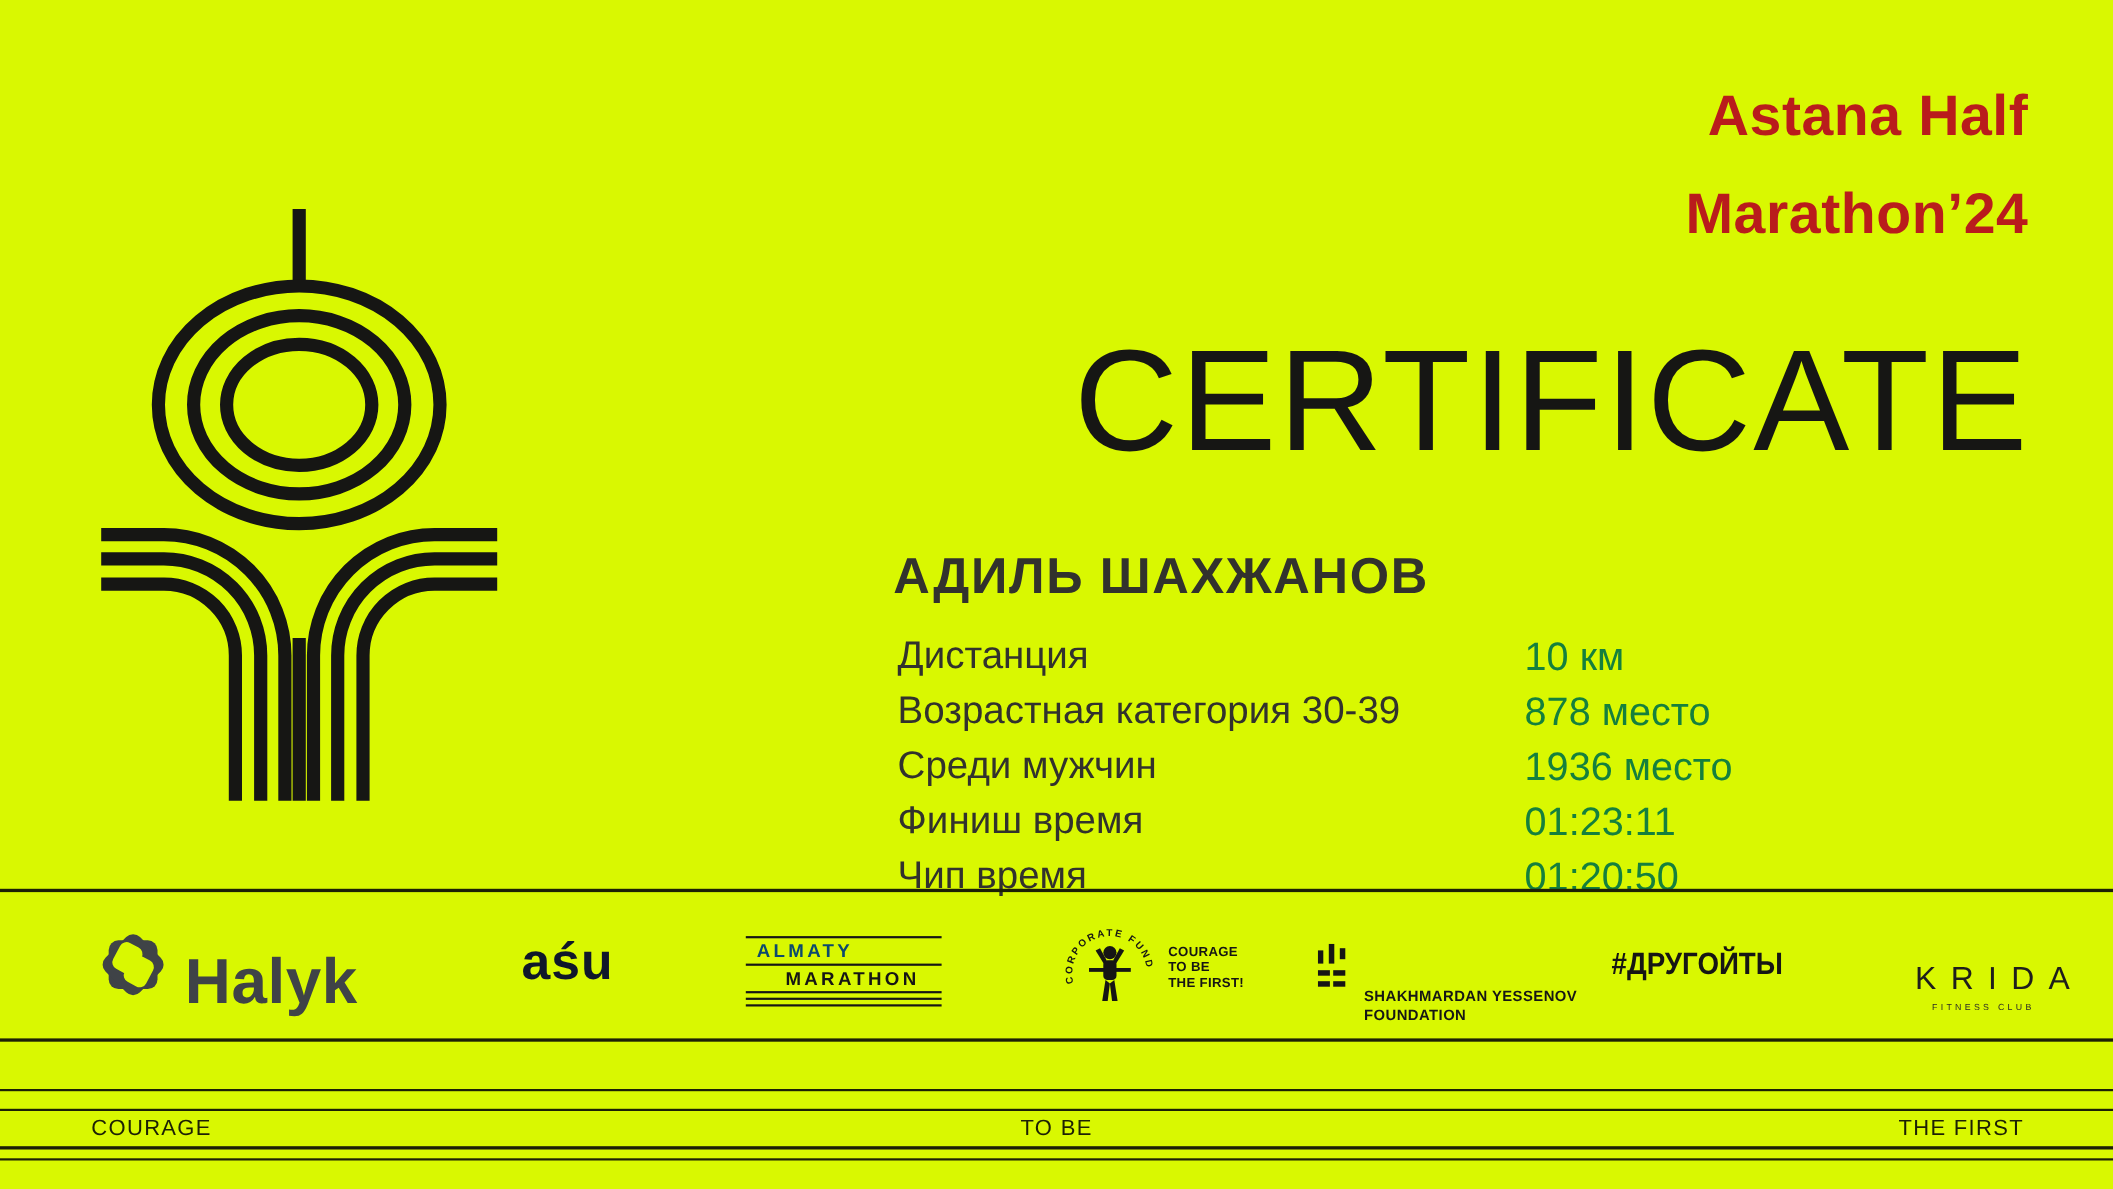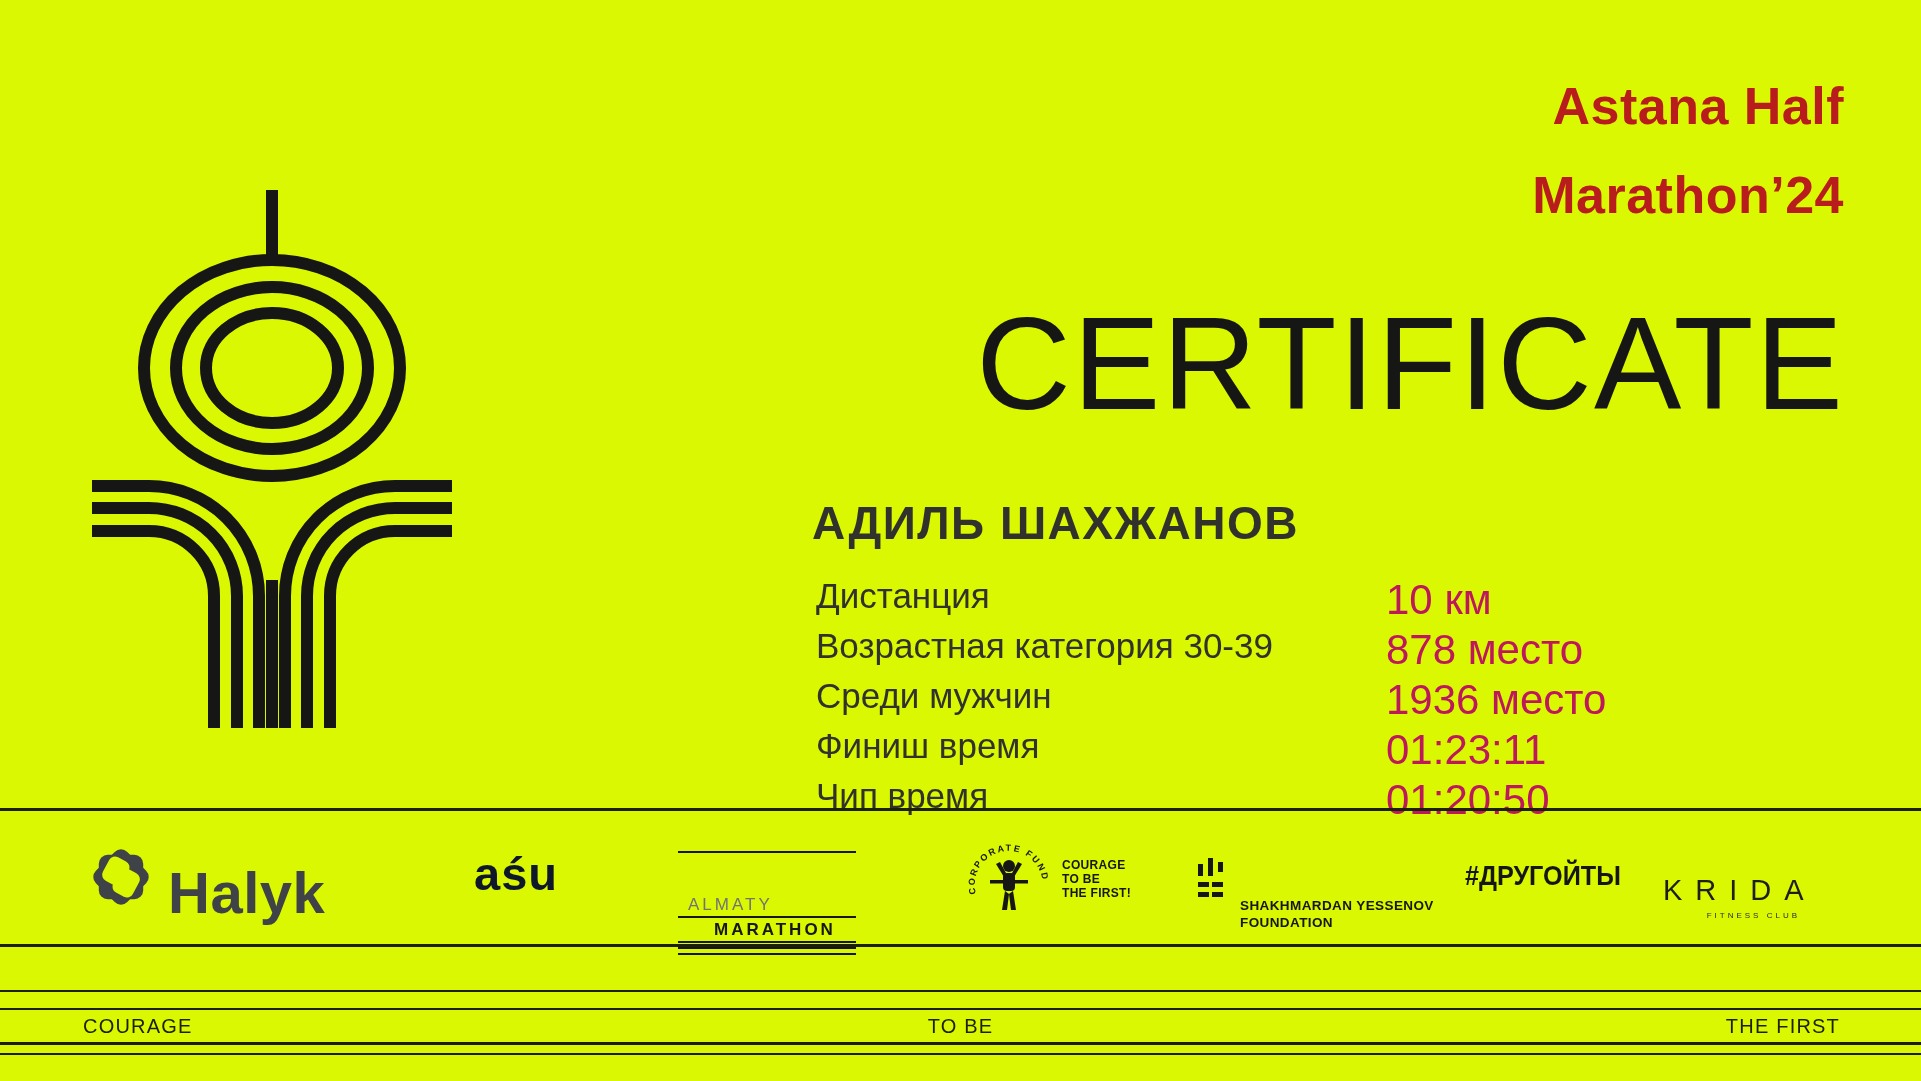--- a/index.html
+++ b/index.html
@@ -14,40 +14,40 @@
 
   
   .event-title{right:77px;text-align:right;font-size:52px;font-weight:bold;
     letter-spacing:.5px;color:#b91c1c;white-space:nowrap;}
   .certificate{right:76px;top:288px;font-size:131px;font-weight:500;
     letter-spacing:2px;color:#161614;white-space:nowrap;margin-left:32px;}
 
   
   .name{left:812px;top:496px;font-size:46px;font-weight:bold;letter-spacing:1.5px;color:#32322d;}
   .rowlabel{position:absolute;left:816px;font-size:35px;color:#32322d;white-space:nowrap;}
-  .rowvalue{position:absolute;left:1386px;font-size:42px;color:#be185d;white-space:nowrap;}
+  .rowvalue{position:absolute;left:1386px;font-size:36px;color:#15803d;white-space:nowrap;}
 
   
   .halyk-text{left:168px;top:843px;font-size:58px;font-weight:bold;color:#3f4347;letter-spacing:.5px;margin-top:16px;}
   .asu-text{left:474px;top:846px;font-size:47px;font-weight:bold;color:#0f172a;letter-spacing:1px;}
 
   .almaty{left:678px;top:851px;width:178px;}
   .almaty .ln{height:2px;background:#161614;}
-  .almaty .t1{font-size:17px;font-weight:normal;letter-spacing:3px;color:#737373;padding:2px 0 1px 10px;margin-top:40px;}
+  .almaty .t1{font-size:17px;font-weight:bold;letter-spacing:3px;color:#0c4a6e;padding:2px 0 1px 10px;}
   .almaty .t2{font-size:17px;font-weight:bold;letter-spacing:3px;color:#161614;padding:2px 0 1px 36px;}
   .almaty .gap3{margin-top:4px;}
 
   .cf-slogan{left:1062px;top:858px;font-size:12px;font-weight:bold;color:#161614;line-height:14px;letter-spacing:.3px;}
 
   .yf-text{left:1240px;top:861px;font-size:13.5px;font-weight:bold;color:#161614;line-height:17px;letter-spacing:.4px;margin-top:36px;}
 
   .drugoity{left:1465px;top:860px;font-size:28px;font-weight:bold;color:#161614;
     letter-spacing:0px;transform:scaleX(.9);transform-origin:left;}
 
-  .krida{left:1650px;top:874px;width:150px;text-align:right;color:#1e1e1c;}
+  .krida{left:1728px;top:874px;width:150px;text-align:center;color:#1e1e1c;}
   .krida .k1{font-size:29px;letter-spacing:13px;padding-left:13px;white-space:nowrap;}
   .krida .k2{font-size:8px;letter-spacing:3px;margin-top:4px;color:#2a2a26;}
 
   
   .foot{position:absolute;top:1015px;font-size:20px;letter-spacing:1.2px;color:#1c2005;font-weight:500;}
 </style>
 </head>
 <body>
 
 <div class="abs event-title" style="top:76px;">Astana Half</div>

